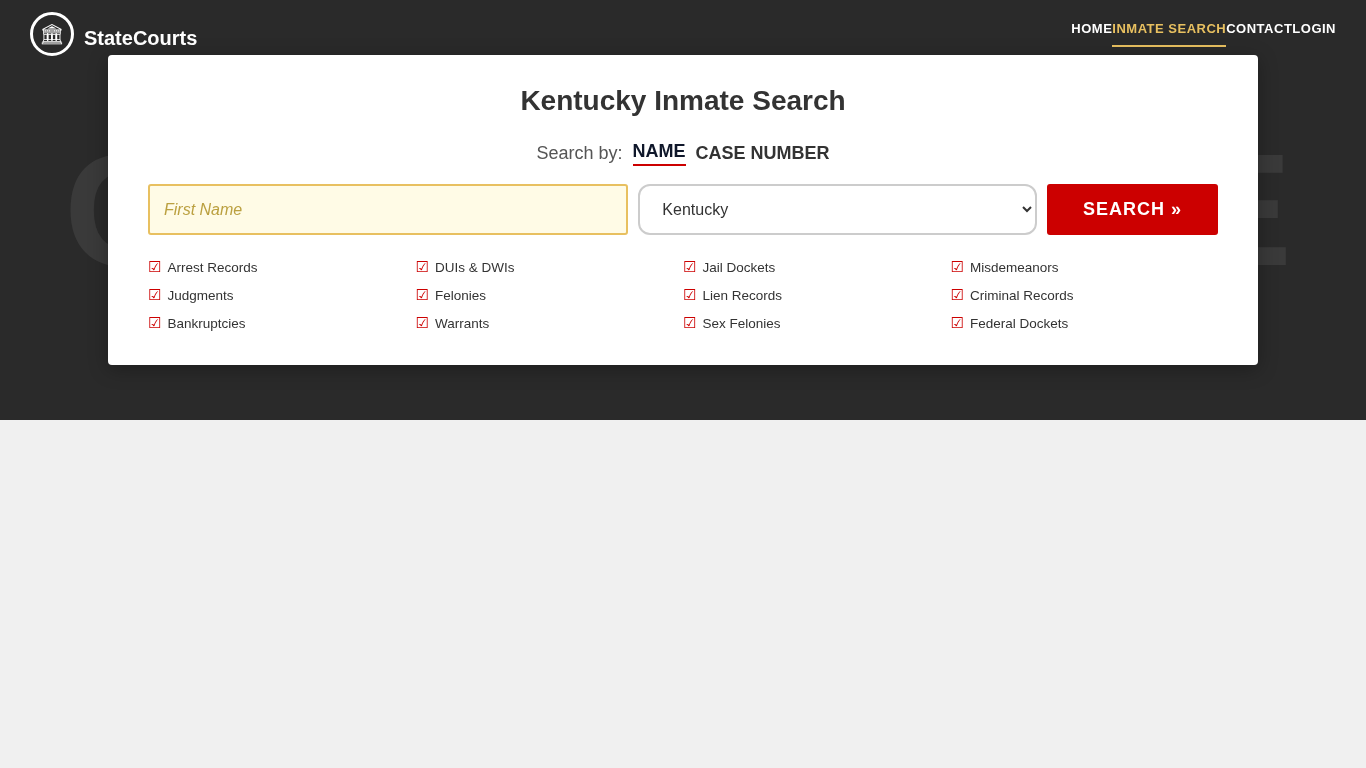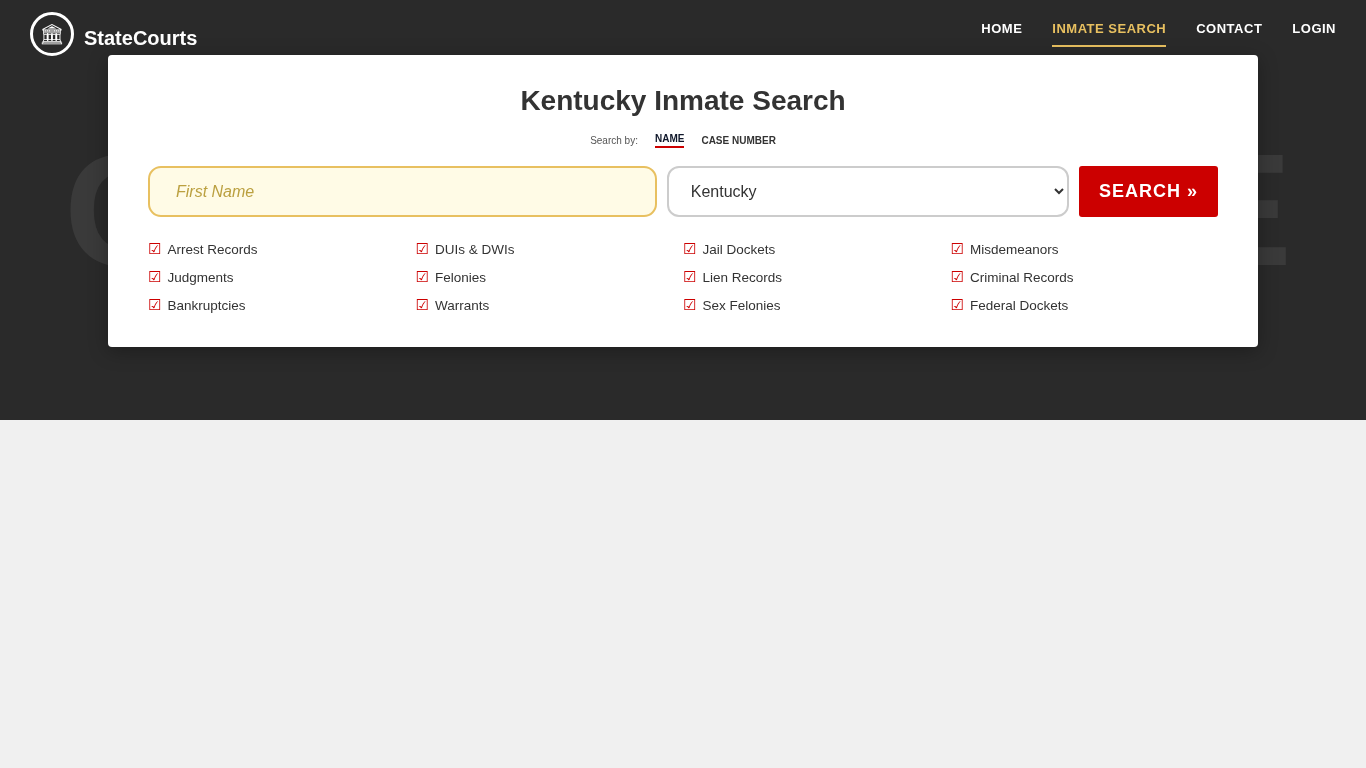--- a/index.html
+++ b/index.html
@@ -54,21 +54,20 @@
     }
     .logo-text {
       font-size: 20px;
       font-weight: bold;
       color: white;
       margin-top: 8px;
     }
     .nav-links {
       margin-left: auto;
       display: flex;
-      gap: 30px;
     }
     .nav-link {
       color: white;
       text-decoration: none;
       font-size: 13px;
       font-weight: 600;
       letter-spacing: 0.5px;
     }
     .nav-link.active {
       color: #e8c060;
@@ -88,56 +87,56 @@
       width: 1150px;
       max-width: calc(100% - 40px);
       box-shadow: 0 4px 20px rgba(0,0,0,0.3);
       z-index: 20;
     }
     .modal-title {
       text-align: center;
       font-size: 28px;
       font-weight: bold;
       color: #333;
-      margin-bottom: 16px;
+      margin-bottom: 24px;
     }
     .search-by-row {
       text-align: center;
       margin-bottom: 18px;
-      font-size: 10px;
+      font-size: 18px;
       color: #555;
       display: flex;
       align-items: center;
       justify-content: center;
-      gap: 17px;
+      gap: 10px;
     }
     .tab-name {
       color: #0f172a;
       font-weight: bold;
       border-bottom: 2px solid #cc0000;
       padding-bottom: 2px;
       cursor: pointer;
     }
     .tab-case {
       font-weight: bold;
       color: #333;
       cursor: pointer;
     }
     .search-inputs {
       display: flex;
       gap: 10px;
       margin-bottom: 20px;
     }
     .search-inputs input {
       flex: 1;
-      padding: 14px 26px;
+      padding: 14px 14px;
       font-size: 16px;
       border: 2px solid #e8c060;
       background: #fffbe6;
-      border-radius: 13px;
+      border-radius: 3px;
       color: #999;
       outline: none;
     }
     .search-inputs input::placeholder {
       color: #bba040;
       font-style: italic;
     }
     .state-select {
       flex: 0.8;
       padding: 14px 18px;
@@ -146,21 +145,21 @@
       background: white;
       border-radius: 12px;
       color: #333;
       outline: none;
       cursor: pointer;
     }
     .search-btn {
       background: #cc0000;
       color: white;
       border: none;
-      padding: 14px 20px;
+      padding: 14px 36px;
       font-size: 18px;
       font-weight: bold;
       border-radius: 3px;
       cursor: pointer;
       white-space: nowrap;
       letter-spacing: 1px;
     }
     .features-grid {
       display: grid;
       grid-template-columns: repeat(4, 1fr);

